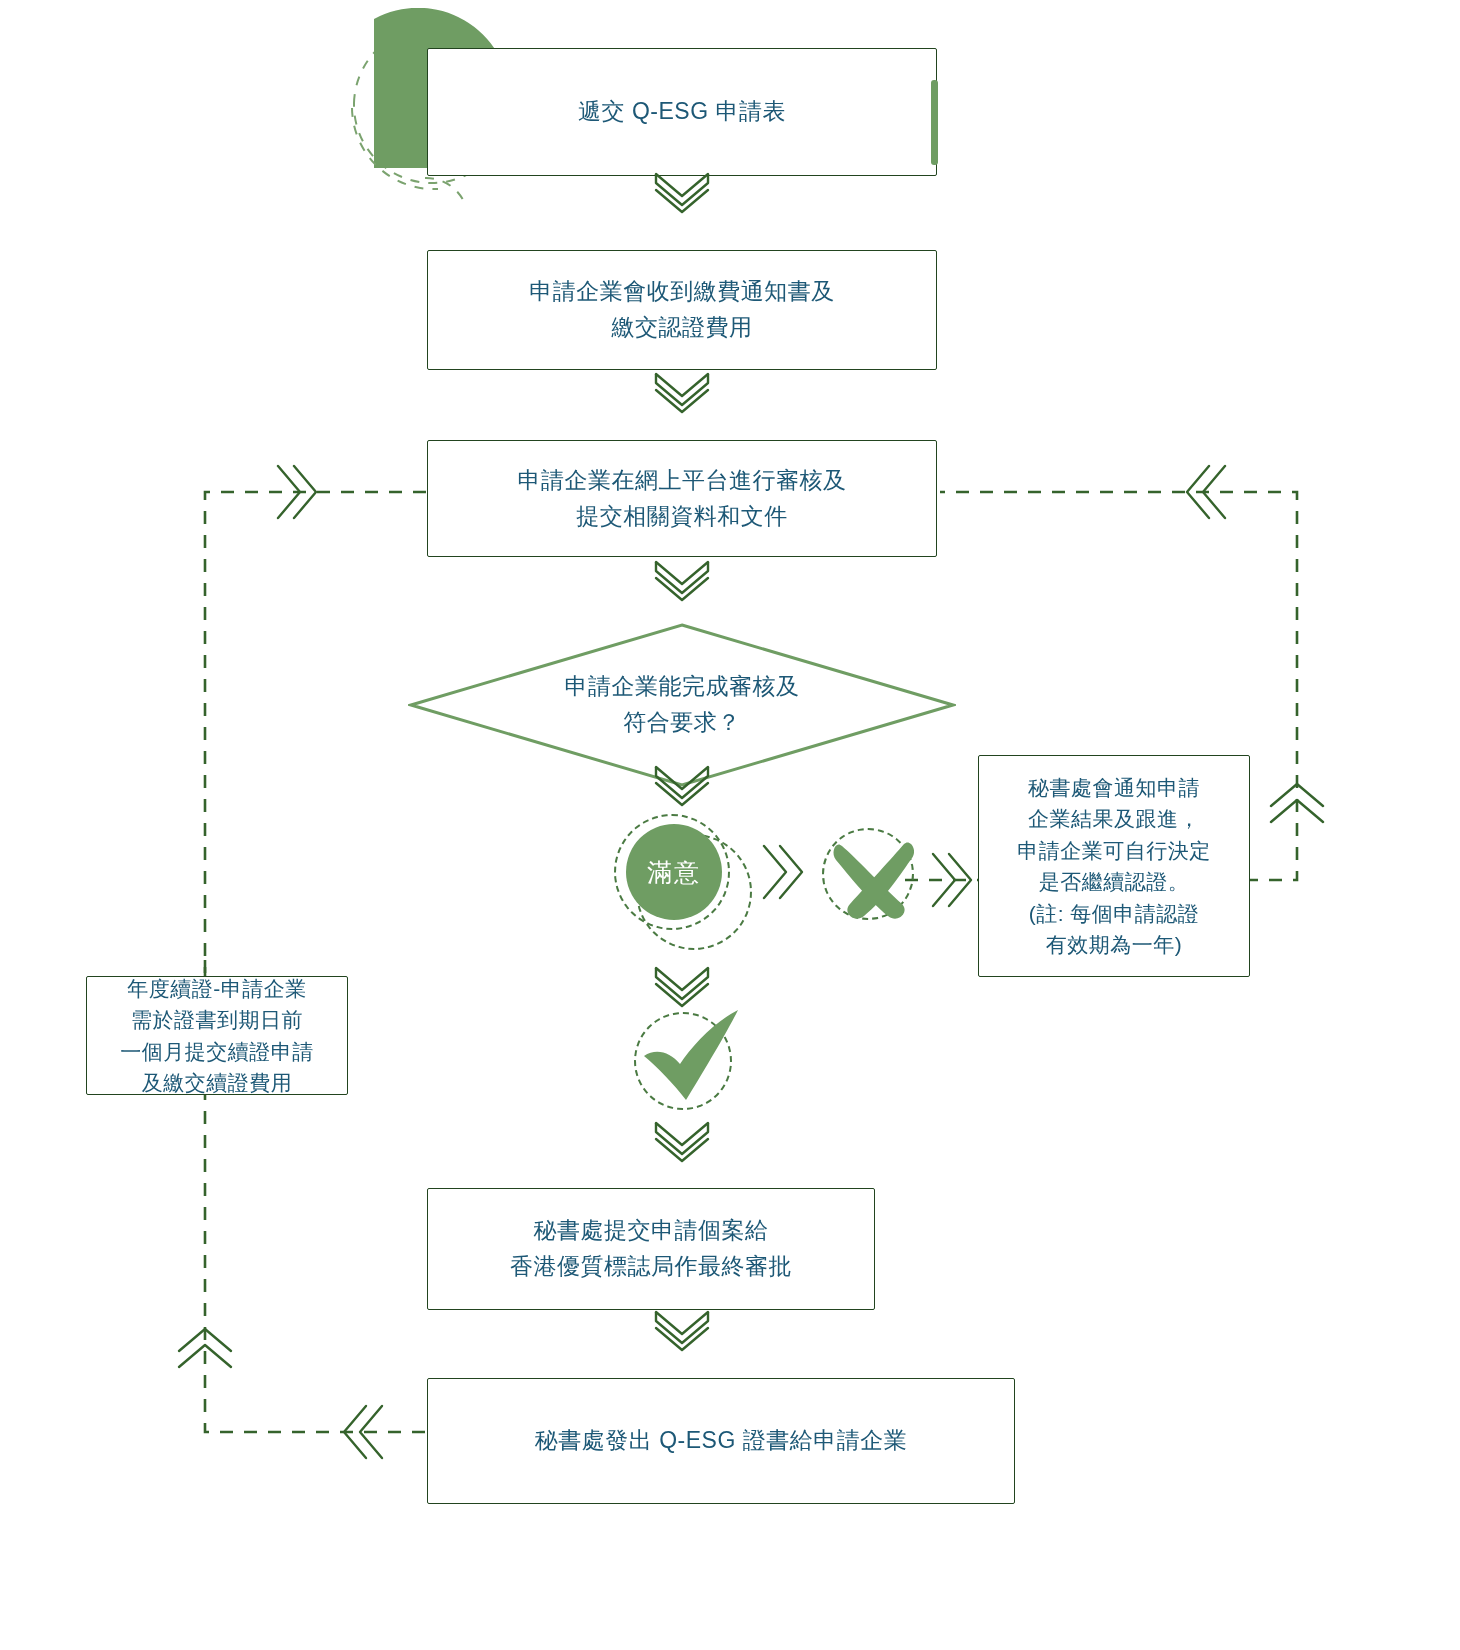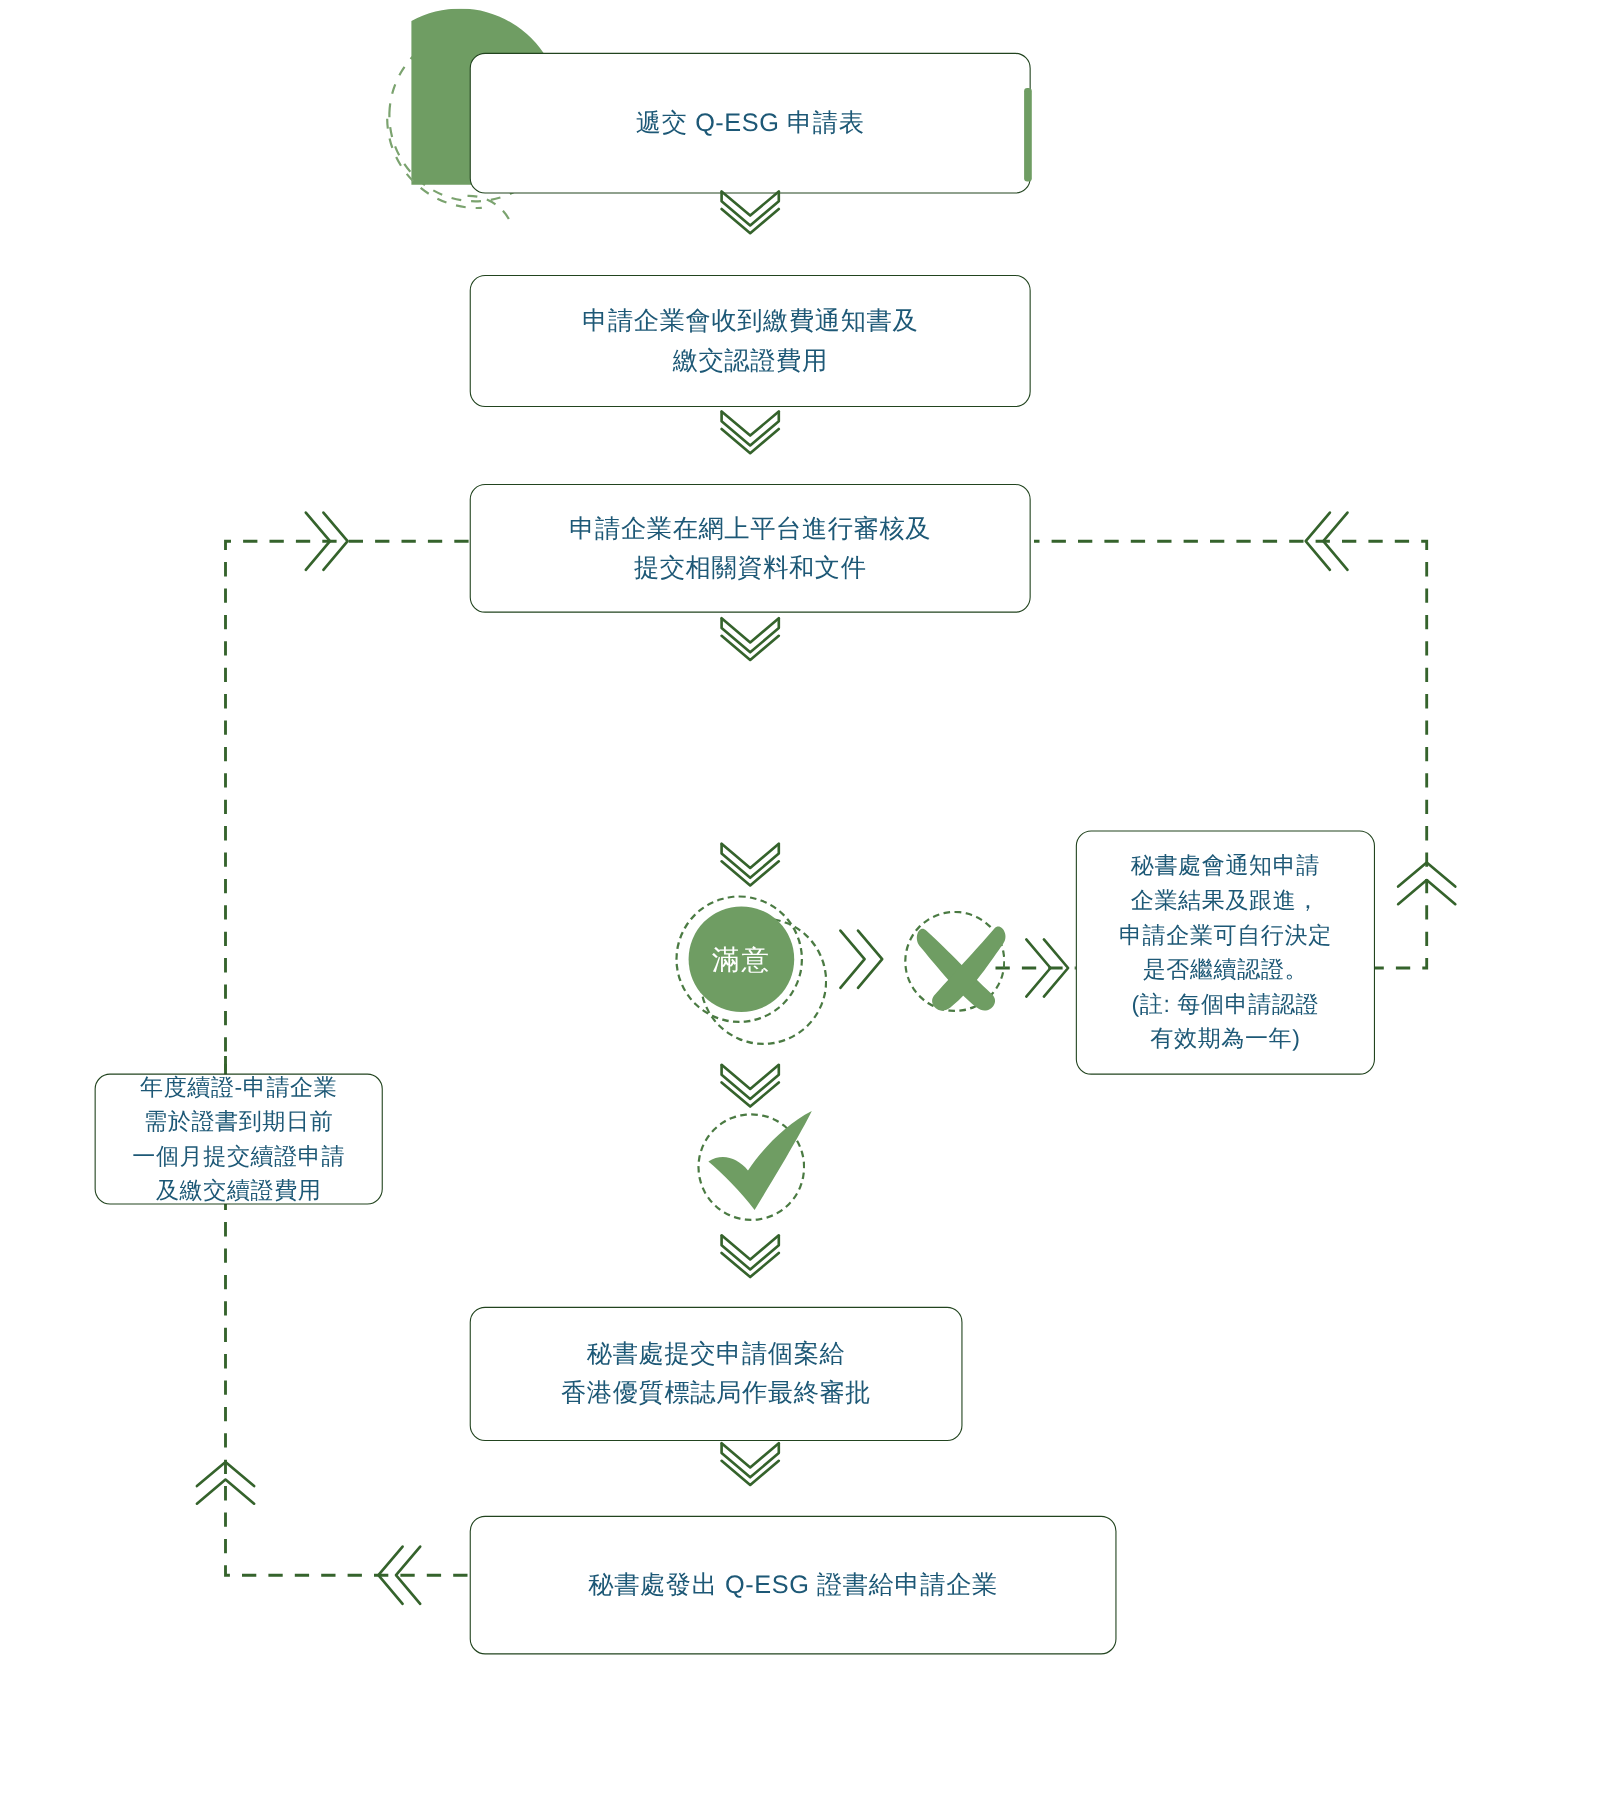--- a/index.html
+++ b/index.html
@@ -16,21 +16,21 @@
   }
   
   .abs{position:absolute;}
 
   
   .node{
     position:absolute;
     box-sizing:border-box;
     background:#ffffff;
     border:1.6px solid #22441f;
-    border-radius:14px;
+    border-radius:2px;
     display:flex;
     align-items:center;
     justify-content:center;
     text-align:center;
     color:#1d5876;
     z-index:5;
   }
   .node .txt{
     display:block;
     white-space:pre-line;
@@ -131,20 +131,27 @@
   <div class="node" style="left:427px;top:440px;width:510px;height:117px;">
     <span class="txt">申請企業在網上平台進行審核及
 提交相關資料和文件</span>
   </div>
 
   <div class="node" style="left:427px;top:250px;width:510px;height:120px;">
     <span class="txt">申請企業會收到繳費通知書及
 繳交認證費用</span>
   </div>
 
+  <div class="diamond-wrap" style="left:408px;top:622px;width:548px;height:166px;">
+    <svg width="548" height="166" viewBox="0 0 548 166">
+      <polygon points="274,3 545,83 274,163 3,83" fill="#ffffff" stroke="#6f9d63" stroke-width="3"></polygon>
+    </svg>
+    <div class="diamond-label">申請企業能完成審核及
+符合要求？</div>
+  </div>
 
   <div class="badge" style="left:608px;top:810px;width:140px;height:140px;">
     <div class="dash-ring" style="left:6px;top:4px;width:112px;height:112px;"></div>
     <div class="dash-ring" style="left:28px;top:24px;width:112px;height:112px;"></div>
     <div class="disc"></div>
     <div class="disc-label">滿意</div>
   </div>
 
   <div class="abs" style="left:818px;top:822px;width:110px;height:110px;z-index:6;">
     <div class="dash-ring" style="left:4px;top:6px;width:88px;height:88px;"></div>

